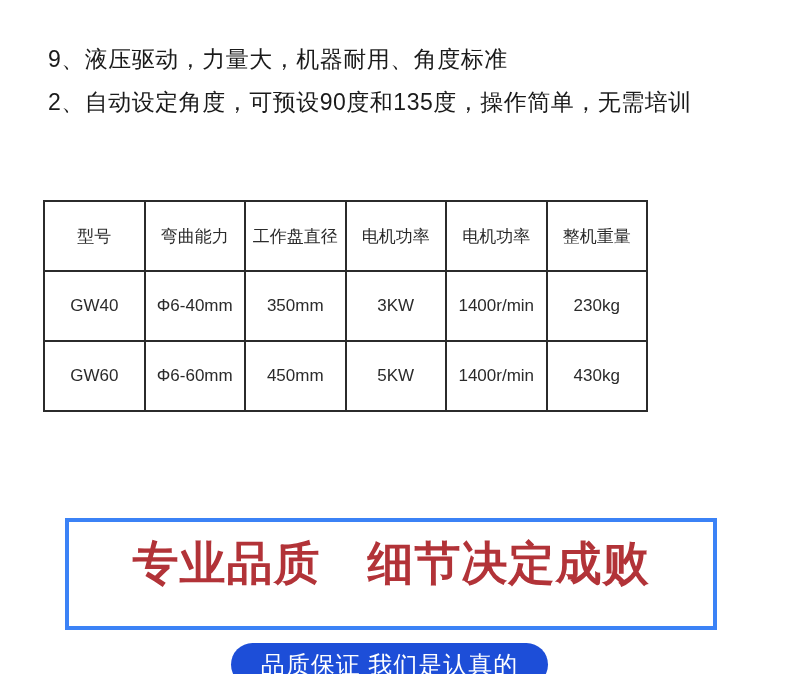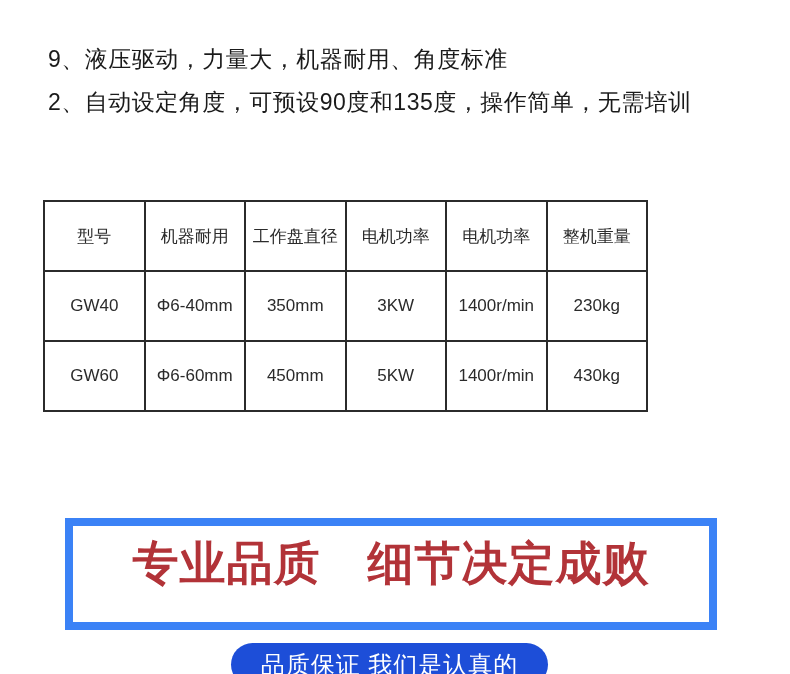--- a/index.html
+++ b/index.html
@@ -49,21 +49,21 @@
   .spec-table tbody tr { height: 70px; }
 
   
   .banner {
     position: absolute;
     left: 65px;
     top: 518px;
     width: 652px;
     height: 112px;
     box-sizing: border-box;
-    border: 8px solid #3b82f6;
+    border: 4px solid #3b82f6;
     background: #ffffff;
     display: flex;
     align-items: center;
     justify-content: center;
     padding-bottom: 20px;
   }
   .banner-title {
     font-size: 46px;
     font-weight: 700;
     color: #b23338;
@@ -97,21 +97,21 @@
 
   <div class="features">
     <div class="feature-item">9、液压驱动，力量大，机器耐用、角度标准</div>
     <div class="feature-item">2、自动设定角度，可预设90度和135度，操作简单，无需培训</div>
   </div>
 
   <table class="spec-table">
     <thead>
       <tr>
         <th>型号</th>
-        <th>机器耐用</th>
+        <th>弯曲能力</th>
         <th>工作盘直径</th>
         <th>电机功率</th>
         <th>电机功率</th>
         <th>整机重量</th>
       </tr>
     </thead>
     <tbody>
       <tr>
         <td>GW40</td>
         <td>Φ6-40mm</td>

